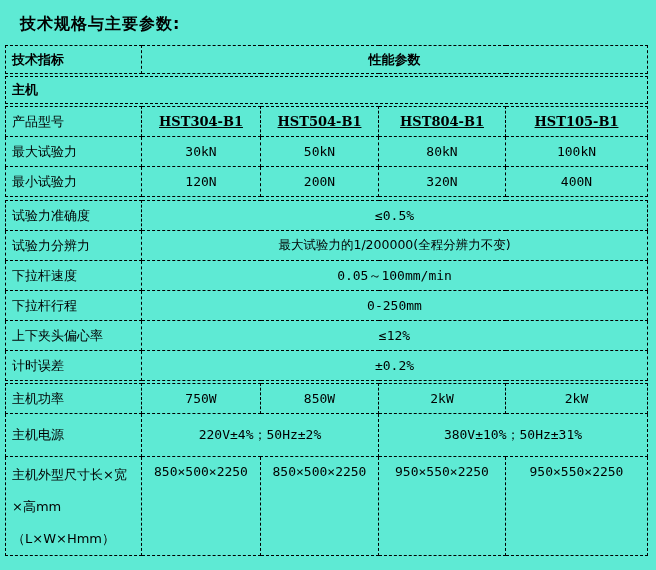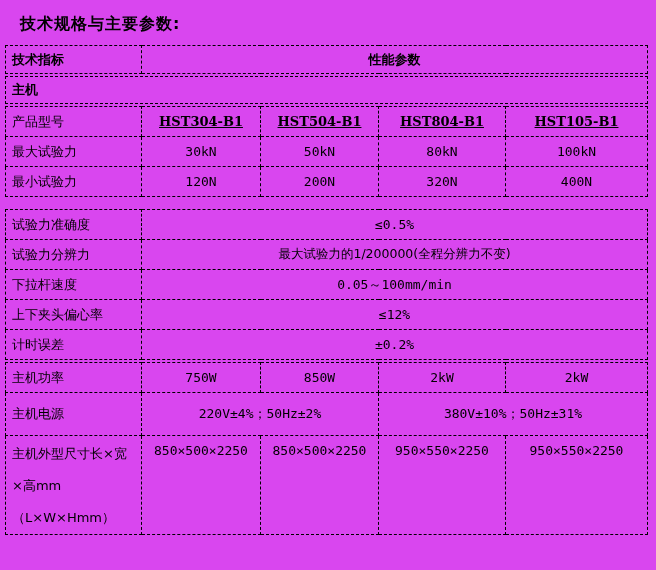--- a/index.html
+++ b/index.html
@@ -5,40 +5,40 @@
   * { box-sizing: border-box; }
   html, body { margin: 0; padding: 0; }
   body {
     font-family: "DejaVu Sans", sans-serif;
     color: #000;
     background: #fff;
   }
   .page {
     width: 656px;
     height: 570px;
-    background: #d946ef;
+    background: #5eead4;
     overflow: hidden;
     position: relative;
   }
   .title {
     margin: 14px 0 0 20px;
     font-size: 16px;
     line-height: 20px;
     font-weight: bold;
     letter-spacing: 1px;
   }
   table.spec {
     border-collapse: collapse;
     table-layout: fixed;
     width: 642px;
     margin-left: 5px;
   }
   table.spec.first { margin-top: 11px; }
   table.spec.gap2 { margin-top: 2px; }
-  table.spec.gap3 { margin-top: 12px; }
+  table.spec.gap3 { margin-top: 3px; }
   table.spec td {
     border: 1px dashed #000;
     font-size: 13px;
     padding: 0 6px;
     vertical-align: middle;
     overflow: hidden;
   }
   td.label {
     text-align: left;
     padding-left: 10px;
@@ -159,20 +159,24 @@
     </tr>
     <tr class="h30">
       <td class="label">试验力分辨力</td>
       <td class="val" colspan="4" style="font-family:'DejaVu Sans',sans-serif;font-size:12.5px;">最大试验力的1/200000(全程分辨力不变)</td>
     </tr>
     <tr class="h30">
       <td class="label">下拉杆速度</td>
       <td class="val" colspan="4">0.05～100mm/min</td>
     </tr>
     <tr class="h30">
+      <td class="label">下拉杆行程</td>
+      <td class="val" colspan="4">0-250mm</td>
+    </tr>
+    <tr class="h30">
       <td class="label">上下夹头偏心率</td>
       <td class="val" colspan="4">≤12%</td>
     </tr>
     <tr class="h30">
       <td class="label">计时误差</td>
       <td class="val" colspan="4">±0.2%</td>
     </tr>
   </tbody>
     </table>
 

